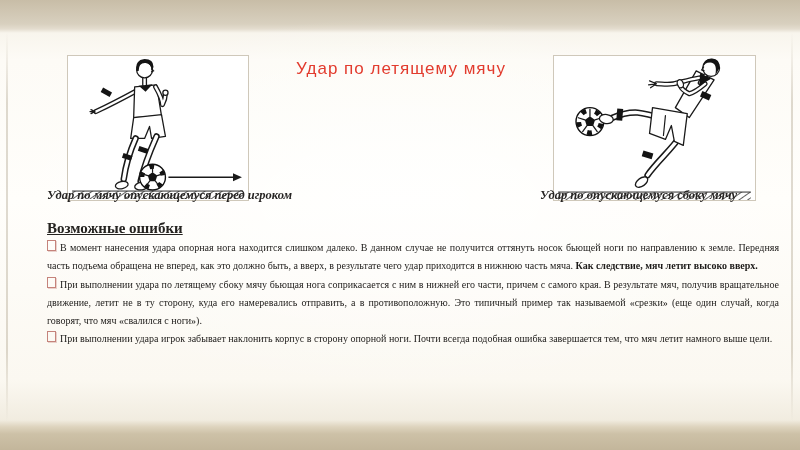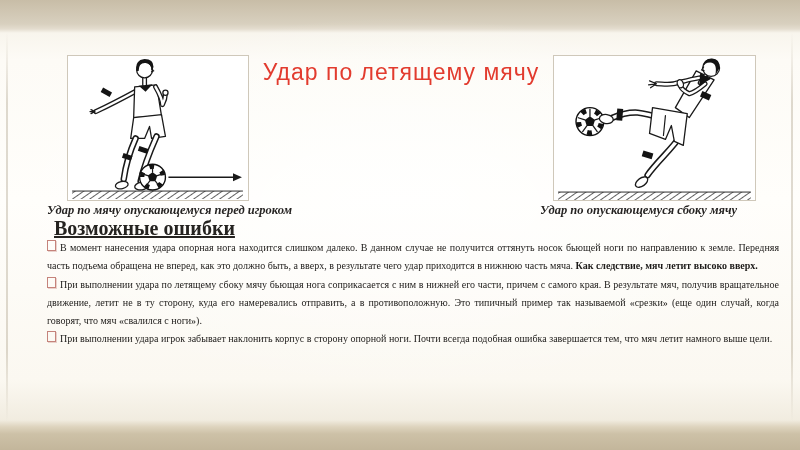--- a/index.html
+++ b/index.html
@@ -16,29 +16,29 @@
   .edge-line{position:absolute;top:32px;bottom:28px;width:2px;
     background:linear-gradient(180deg,rgba(140,125,95,0) 0%,rgba(140,125,95,.28) 18%,rgba(140,125,95,.28) 82%,rgba(140,125,95,0) 100%);}
   .edge-left{left:6px}.edge-right{right:7px}
 
   .figure{position:absolute;background:#fff;border:1px solid #cfc8ba;box-sizing:border-box;}
   .figure svg{display:block;width:100%;height:100%;}
   .fig-left{left:67px;top:55px;width:182px;height:146px;}
   .fig-right{left:553px;top:55px;width:203px;height:146px;}
 
   .title{position:absolute;left:248px;top:59px;width:306px;text-align:center;
-    font-family:"Liberation Sans",sans-serif;font-size:23px;letter-spacing:1px;
+    font-family:"Liberation Sans",sans-serif;font-size:17px;letter-spacing:1px;
     font-weight:400;}
 
-  .caption{position:absolute;top:203px;font-size:12.5px;font-weight:bold;font-style:italic;color:#262423;}
+  .caption{position:absolute;top:188px;font-size:12.5px;font-weight:bold;font-style:italic;color:#262423;}
   .cap-left{left:47px;width:320px;text-align:left;}
   .cap-right{left:540px;width:232px;text-align:left;}
 
   .errors{position:absolute;left:47px;top:219px;width:732px;color:#1d1b19;}
-  .errors h2{margin:0 0 2px 7px;font-size:20px;line-height:18px;font-weight:bold;
+  .errors h2{margin:0 0 2px 0;font-size:15px;line-height:18px;font-weight:bold;
     text-decoration:underline;color:#252320;}
   .errors p{margin:0;font-size:10px;line-height:18.3px;text-align:justify;}
   .blt{display:inline-block;width:7px;height:9px;border:1px solid #c5837b;
     box-shadow:1px 1px 0 rgba(197,131,123,.35);margin:0 4px 0 0;vertical-align:baseline;}
 
   
   .limb-o{fill:none;stroke:#1a1a1a;stroke-width:5;stroke-linecap:round;stroke-linejoin:round}
   .limb-i{fill:none;stroke:#fff;stroke-width:2.4;stroke-linecap:round;stroke-linejoin:round}
   .leg-o{fill:none;stroke:#1a1a1a;stroke-width:6.5;stroke-linecap:round;stroke-linejoin:round}
   .leg-i{fill:none;stroke:#fff;stroke-width:3.4;stroke-linecap:round;stroke-linejoin:round}

